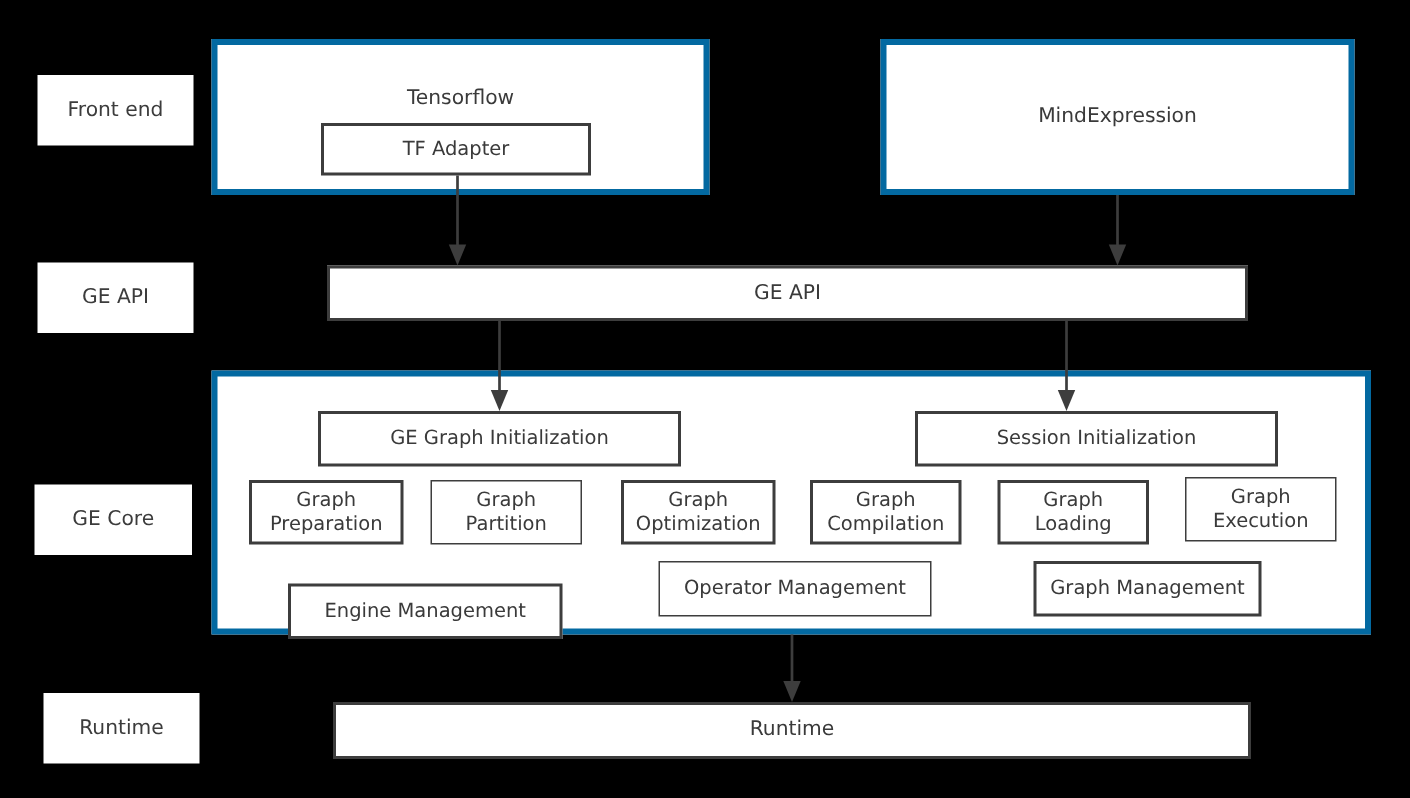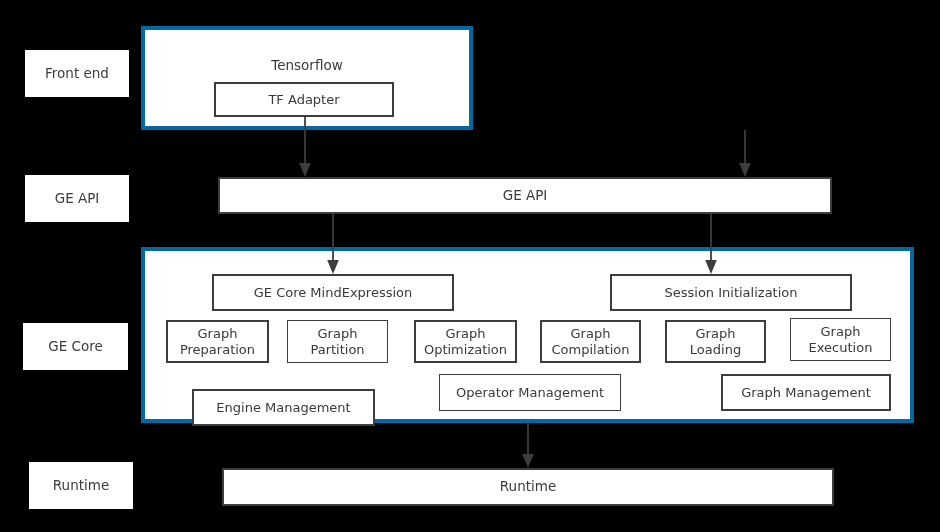--- a/index.html
+++ b/index.html
@@ -86,29 +86,32 @@
   </div>
 
   <div class="box group" style="left:141px; top:26px; width:332px; height:104px;">
     <span class="group-title">Tensorflow</span>
   </div>
 
   <div class="box node" style="left:214px; top:82px; width:180px; height:35px;">
     <span>TF Adapter</span>
   </div>
 
+  <div class="box group" style="left:587px; top:26px; width:316px; height:104px; align-items:center;">
+    <span>MindExpression</span>
+  </div>
 
   <div class="box bar" style="left:218px; top:177px; width:614px; height:37px;">
     <span>GE API</span>
   </div>
 
   <div class="box group" style="left:141px; top:247px; width:773px; height:176px;"></div>
 
   <div class="box node" style="left:212px; top:274px; width:242px; height:37px;">
-    <span>GE Core MindExpression</span>
+    <span>GE Graph Initialization</span>
   </div>
 
   <div class="box node" style="left:589px; top:274px; width:242px; height:37px;margin-left:21px;">
     <span>Session Initialization</span>
   </div>
 
   <div class="box node" style="left:166px; top:320px; width:103px; height:43px;">
     <span>Graph
 Preparation</span>
   </div>
@@ -139,21 +142,21 @@
   </div>
 
   <div class="box node" style="left:192px; top:374px; width:183px; height:37px;margin-top:15px;">
     <span>Engine Management</span>
   </div>
 
   <div class="box node thin" style="left:439px; top:374px; width:182px; height:37px;">
     <span>Operator Management</span>
   </div>
 
-  <div class="box node" style="left:689px; top:374px; width:170px; height:37px;margin-left:32px;">
+  <div class="box node" style="left:689px; top:374px; width:152px; height:37px;">
     <span>Graph Management</span>
   </div>
 
   <div class="box bar" style="left:222px; top:468px; width:612px; height:38px;">
     <span>Runtime</span>
   </div>
 
   <div class="arrow" style="left:296px; top:117px; width:18px; height:62px;">
     <svg width="18" height="62" viewBox="0 0 18 62">
       <line x1="9" y1="0" x2="9" y2="48" stroke="#3d3d3d" stroke-width="1.8"></line>

